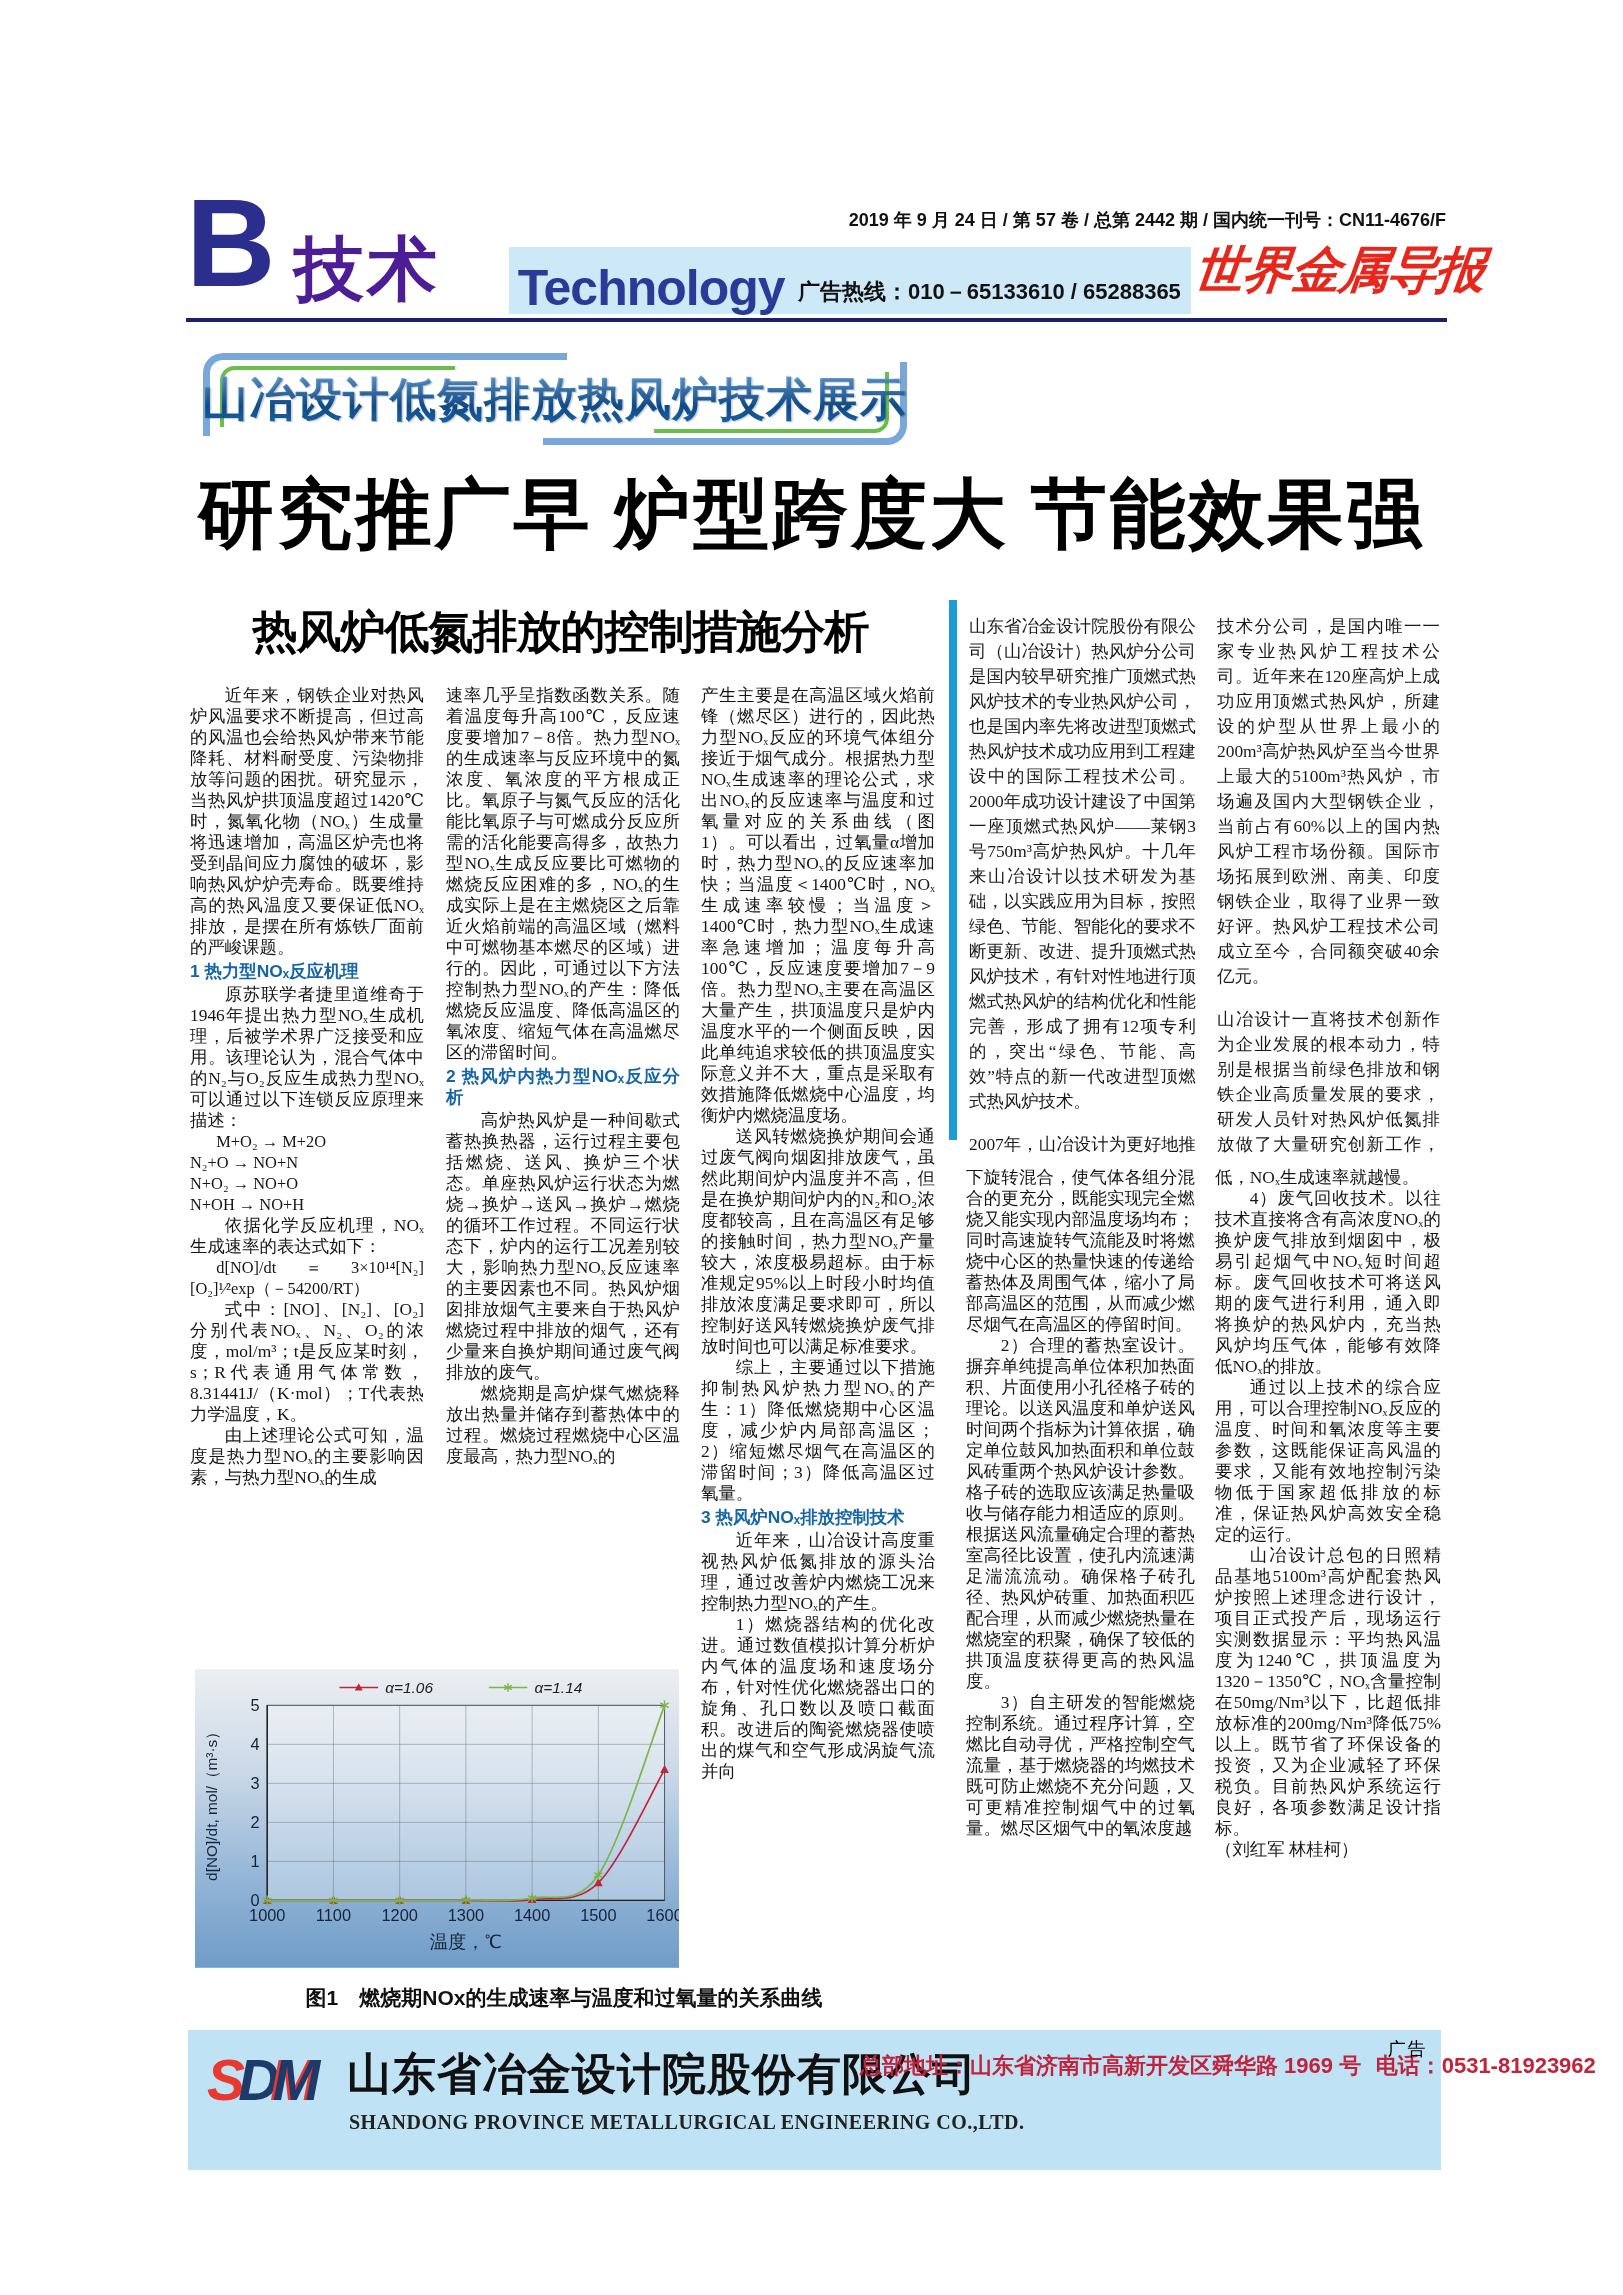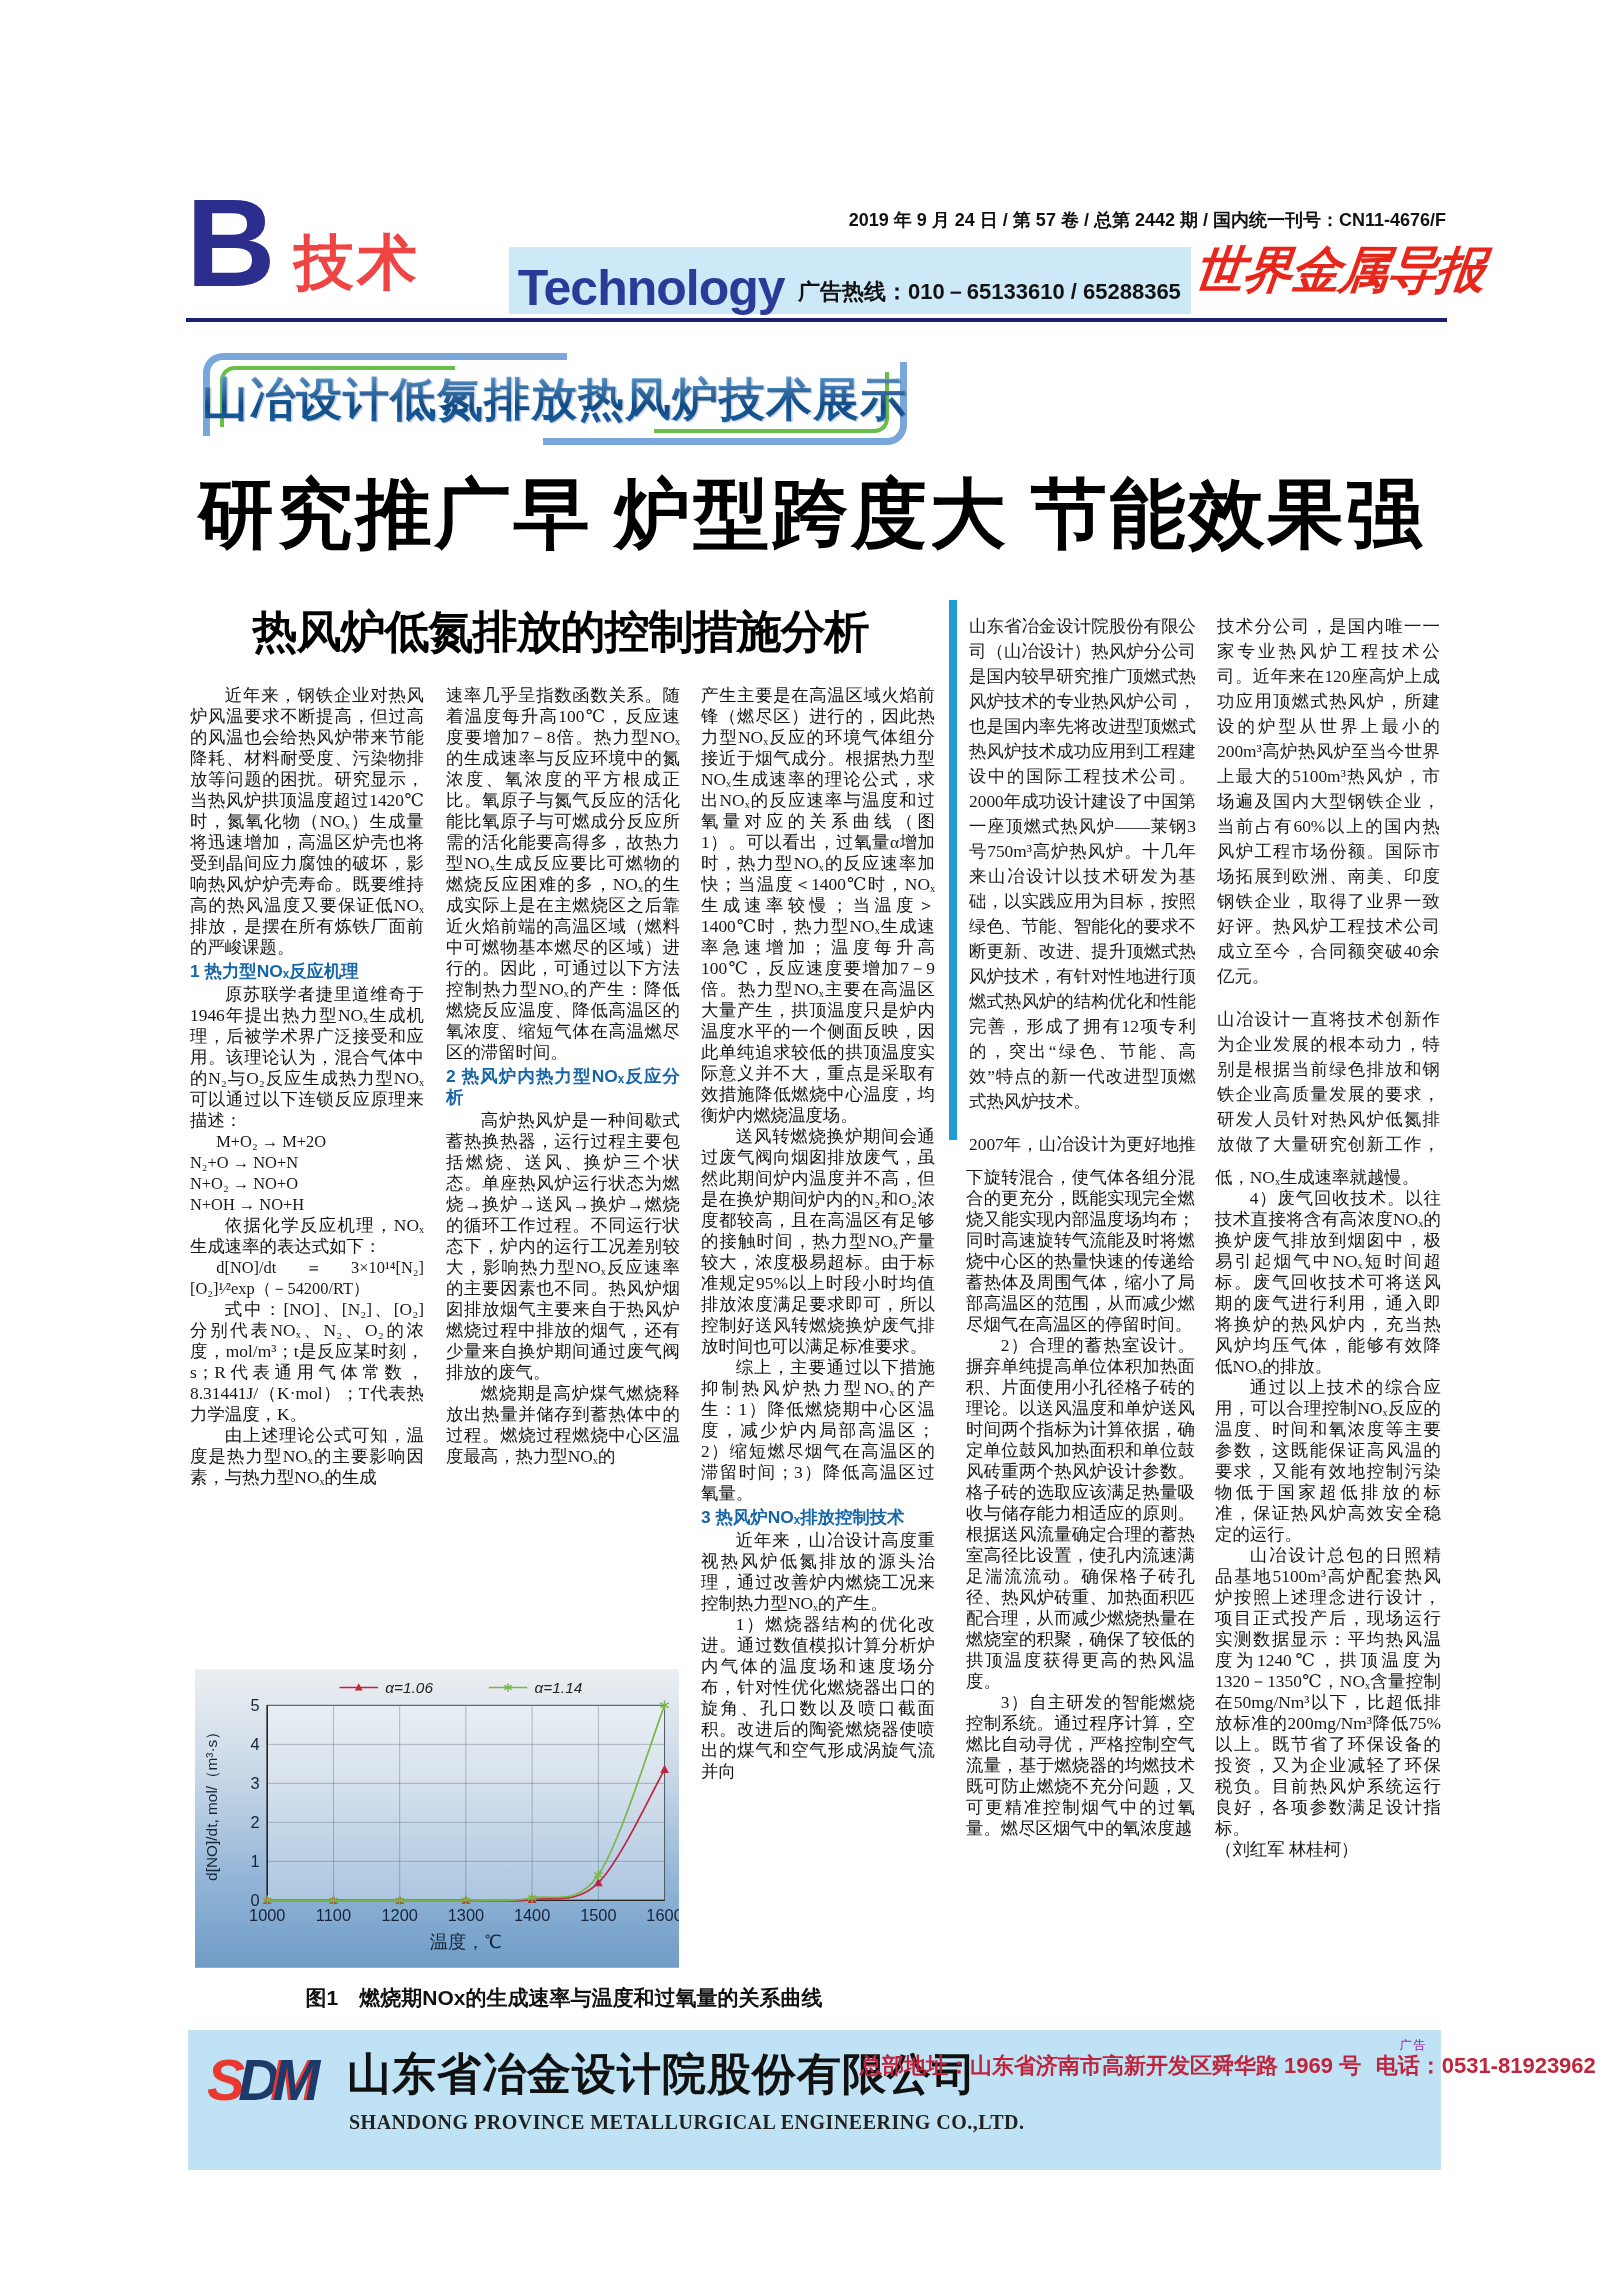--- a/index.html
+++ b/index.html
@@ -2,21 +2,21 @@
 <html style="font-size:7.7px"><head>
 <meta charset="utf-8">
 <style>
   html,body{margin:0;padding:0;background:#888;}
   .page{position:relative;width:1623px;height:2295px;background:#fff;overflow:hidden;
         font-family:"Liberation Serif","DejaVu Serif",serif;color:#1a1a1a;}
   
   .b-letter{position:absolute;left:186px;top:181px;font-family:"Liberation Sans",sans-serif;
             font-weight:900;font-size:124px;line-height:1;color:#2b2e8c;}
   .b-cn{position:absolute;left:294px;top:223px;font-family:Liberation Mono, monospace;
-        font-weight:900;font-size:60px;color:#ef4444;letter-spacing:2.9px;}
+        font-weight:900;font-size:70px;color:#4c1d95;letter-spacing:2.9px;}
   .issue-line{position:absolute;left:771px;top:208px;width:675px;text-align:right;
               font-family:"Liberation Sans",sans-serif;font-size:18px;font-weight:600;color:#111;}
   .tech-band{position:absolute;left:509px;top:247px;width:682px;height:67px;background:#cde9f8;
              display:flex;align-items:flex-end;padding:0 8.7px;box-sizing:border-box;}
   .tech-en{font-family:"Liberation Sans",sans-serif;font-weight:800;font-size:50px;line-height:1.05;
            color:#2b3a96;letter-spacing:-1px;}
   .hotline{font-family:"Liberation Sans",sans-serif;font-weight:700;font-size:22px;color:#111;
            margin:0 0 6.7px 13.5px;white-space:nowrap;}
   .masthead{position:absolute;left:1195px;top:237px;width:255px;font-weight:900;font-size:50px;
             color:#e8271c;font-style:italic;letter-spacing:-1.9px;transform:skewX(-6deg);white-space:nowrap;}
@@ -74,21 +74,21 @@
   .sdm-logo .m{color:#1d3a6b;text-shadow:-2.9px 0 0 #e8382f;}
   .f-company-cn{position:absolute;left:159px;top:15.4px;font-family:"Liberation Sans",sans-serif;
                 font-weight:900;font-size:44px;color:#111;letter-spacing:1px;white-space:nowrap;}
   .f-company-en{position:absolute;left:161px;top:81px;font-size:20px;font-weight:600;color:#222;
                 letter-spacing:0.5px;white-space:nowrap;}
   .f-addrs{position:absolute;left:672px;top:21px;width:569px;font-family:"Liberation Sans",sans-serif;
            font-weight:700;font-size:22px;color:#c0243c;}
   .f-row{display:flex;justify-content:space-between;margin-bottom:20px;white-space:nowrap;}
   .f-row .tel{margin-left:14.5px;}
   .ad-label{position:absolute;right:13.5px;top:6.7px;font-family:Liberation Mono, monospace;
-            font-size:12px;color:#a21caf;letter-spacing:1.9px;}
+            font-size:18px;color:#000000;letter-spacing:1.9px;}
 </style>
 </head>
 <body>
 
 <div class="page">
 
   <div class="b-letter">B</div>
   <div class="b-cn">技术</div>
   <div class="issue-line">2019 年 9 月 24 日 / 第 57 卷 / 总第 2442 期 / 国内统一刊号：CN11-4676/F</div>
   <div class="tech-band">

